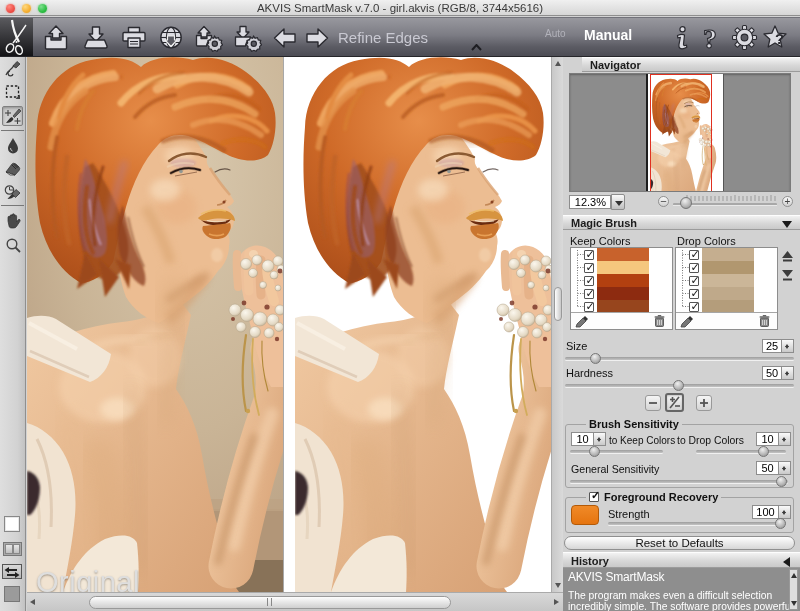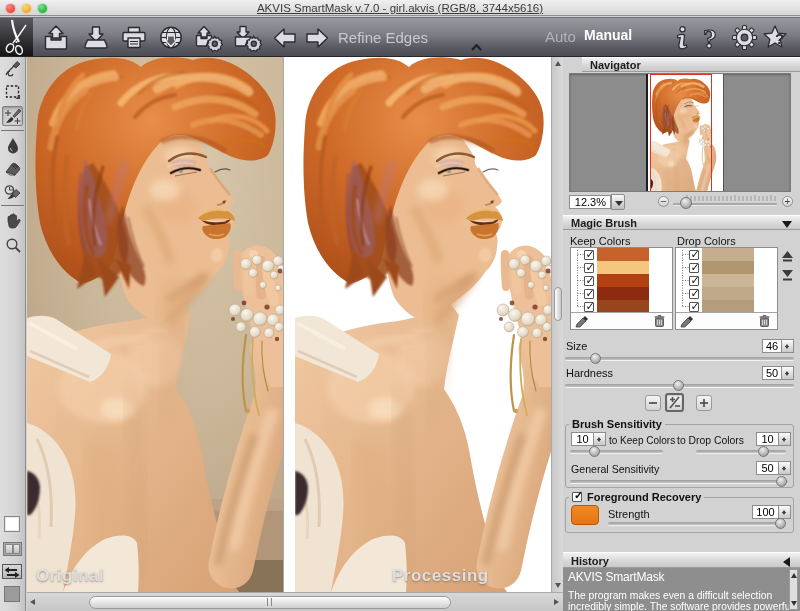--- a/index.html
+++ b/index.html
@@ -3,42 +3,42 @@
 <meta charset="utf-8">
 <style>
 * { margin:0; padding:0; box-sizing:border-box; }
 html,body { width:800px; height:611px; overflow:hidden; font-family:"Liberation Sans", sans-serif; }
 #app { position:relative; width:800px; height:611px; background:#d2d2d2; }
 
 #titlebar { position:absolute; left:0; top:0; width:800px; height:16px;
   background:linear-gradient(#f0f0f0,#d6d6d6); border-bottom:1px solid #8e8e8e; }
 #titlebar .tl { position:absolute; top:4px; width:9px; height:9px; border-radius:50%; }
 #title-text { position:absolute; top:2px; left:0; width:100%; text-align:center;
-  font-size:11.5px; color:#3a3a3a;text-decoration:underline; }
+  font-size:11.5px; color:#3a3a3a; }
 
 #toolbar { position:absolute; left:0; top:17px; width:800px; height:40px;
   background:linear-gradient(#98989e,#7c7c84 45%,#5c5c64 75%,#4c4c54);
   border-top:1px solid #72727a; border-bottom:1px solid #26262a; }
 #logo { position:absolute; left:0; top:0; width:33px; height:38px;
   background:linear-gradient(#5a5a5e,#131316); }
 #refine { position:absolute; left:338px; top:11px; font-size:15px; color:#c9c9d2; }
 #caret { position:absolute; left:471px; top:26px; width:11px; height:7px; }
-#auto { position:absolute; left:545px; top:10px; font-size:15px; color:#b2b2ba; }
+#auto { position:absolute; left:545px; top:10px; font-size:10px; color:#b2b2ba; }
 #manual { position:absolute; left:584px; top:9px; font-size:14px; font-weight:bold; color:#fff;text-align:right; }
 
 #sidebar { position:absolute; left:0; top:57px; width:26px; height:554px;
   background:linear-gradient(90deg,#dedede,#d2d2d2 70%,#c2c2c2); border-right:1px solid #8f8f8f; }
 .sep { position:absolute; left:1px; width:23px; height:1px; background:#777; }
 .tool { position:absolute; left:2px; width:21px; height:21px; display:flex; align-items:center; justify-content:center; }
 .tool.sel { background:linear-gradient(#c8c8c8,#d6d6d6); border:1px solid #808080; border-radius:2px; box-shadow:inset 0 1px 3px rgba(0,0,0,.3); }
 
 #imgL { position:absolute; left:27px; top:57px; width:256px; height:535px; }
 #imgR { position:absolute; left:295px; top:57px; width:256px; height:535px; }
 #gap  { position:absolute; left:283px; top:57px; width:12px; height:535px; background:#fff; border-left:1px solid #a8a8a8; }
-.imglabel { position:absolute; font-size:17px; font-weight:bold; color:#dedede; letter-spacing:1px;
+.imglabel { position:absolute; font-size:29px; font-weight:normal; color:#dedede; letter-spacing:1px;
   text-shadow:0 1px 2px rgba(90,80,70,.55); letter-spacing:.5px; }
 
 #vscroll { position:absolute; left:551px; top:57px; width:12px; height:535px;
   background:linear-gradient(90deg,#c8c8c8,#dadada); border-left:1px solid #aaa; }
 #hscroll { position:absolute; left:27px; top:592px; width:536px; height:19px;
   background:linear-gradient(#d8d8d8,#c6c6c6); border-top:1px solid #aaa; }
 #hthumb { position:absolute; left:62px; top:2.5px; width:362px; height:13px; border-radius:7px;
   background:linear-gradient(#fdfdfd,#cfcfcf); border:1px solid #999; }
 
 #rpanel { position:absolute; left:563px; top:57px; width:237px; height:554px; background:#d2d2d2; }
@@ -48,21 +48,21 @@
 .tri { position:absolute; width:0; height:0; }
 label.sl { position:absolute; font-size:11px; color:#111; }
 .valbox { position:absolute; height:14px; background:#fff; border:1px solid #8d8d8d; font-size:11px; color:#000; text-align:center; line-height:13px; }
 .stepper { position:absolute; width:12px; height:14px; background:linear-gradient(#fafafa,#c9c9c9); border:1px solid #8d8d8d; border-left:none; }
 .stepper:before { content:""; position:absolute; left:2.5px; top:1.5px; border:2.5px solid transparent; border-bottom:3px solid #3c3c3c; }
 .stepper:after { content:""; position:absolute; left:2.5px; bottom:1.5px; border:2.5px solid transparent; border-top:3px solid #3c3c3c; }
 .track { position:absolute; height:3px; border-radius:2px; background:linear-gradient(#9d9d9d,#c4c4c4); box-shadow:0 1px 0 #f0f0f0; }
 .knob { position:absolute; width:11px; height:11px; border-radius:50%;
   background:radial-gradient(circle at 40% 30%,#efefef,#b9b9b9 55%,#8a8a8a); border:1px solid #777; }
 fieldset.grp { position:absolute; border:1px solid #a3a3a3; border-radius:3px; }
-fieldset.grp legend { font-size:11px; font-weight:bold; color:#111; margin-left:3px; padding:0 3px; }
+fieldset.grp legend { font-size:11px; font-weight:bold; color:#111; margin-left:20px; padding:0 3px; }
 .listbox { position:absolute; top:190px; width:103px; height:83px; background:#fff; border:1px solid #8d8d8d; }
 .lrow { position:relative; height:13px; }
 .cb { position:absolute; left:13px; top:1.5px; width:10px; height:10px; background:#fff; border:1px solid #555; border-radius:1px; }
 .cb:before { content:"\2713"; position:absolute; left:0.5px; top:-3px; font-size:11px; color:#111; }
 .swatch { position:absolute; left:26px; top:0; width:52px; height:13px; }
 .lfoot { position:absolute; left:0; bottom:0; width:101px; height:17px; border-top:1px solid #a5a5a5; background:#fdfdfd; }
 #histpanel { position:absolute; left:0; top:511px; width:237px; height:43px; background:#8e8e8e; }
 .btn3 { position:absolute; width:16px; height:16px; border:1px solid #999; border-radius:3px;
   background:linear-gradient(#f5f5f5,#d4d4d4); }
 </style>
@@ -439,21 +439,20 @@
   </svg>
 </div>
 <div id="gap"></div>
 <div id="imgR">
   <svg width="256" height="535" viewBox="0 0 256 535">
     <rect width="256" height="535" fill="#ffffff"></rect>
     <use href="#woman"></use>
   </svg>
 </div>
 <div class="imglabel" style="left:36px; top:566px;">Original</div>
-<div class="imglabel" style="left:392px; top:566px;">Processing</div>
 
 <div id="vscroll">
   <div class="tri" style="left:2.5px; top:4px; border-left:3.5px solid transparent; border-right:3.5px solid transparent; border-bottom:5.5px solid #555;"></div>
   <div style="position:absolute; left:1.5px; top:230px; width:8px; height:34px; border-radius:4px; background:linear-gradient(90deg,#fdfdfd,#c8c8c8); border:1px solid #999;"></div>
   <div class="tri" style="left:2.5px; bottom:4px; border-left:3.5px solid transparent; border-right:3.5px solid transparent; border-top:5.5px solid #555;"></div>
 </div>
 <div id="hscroll">
   <div class="tri" style="left:3px; top:6px; border-top:3.5px solid transparent; border-bottom:3.5px solid transparent; border-right:5.5px solid #555;"></div>
   <div id="hthumb"></div>
   <div style="position:absolute; left:240px; top:5px; width:5px; height:8px; border-left:1px solid #888; border-right:1px solid #888;"></div>
@@ -620,21 +619,21 @@
   <svg style="position:absolute; left:218px; top:193px;" width="13" height="13" viewBox="0 0 13 13">
         <path d="M6.5 1 L12 8 L1 8 Z" fill="#3c3c3c"></path>
         <rect x="2" y="9.5" width="9" height="2" fill="#3c3c3c"></rect>
       </svg>
   <svg style="position:absolute; left:218px; top:212px;" width="13" height="13" viewBox="0 0 13 13">
         <path d="M6.5 8 L12 1 L1 1 Z" fill="#3c3c3c"></path>
         <rect x="2" y="9.5" width="9" height="2" fill="#3c3c3c"></rect>
       </svg>
 
   <label class="sl" style="left:3px; top:283px;">Size</label>
-  <div class="valbox" style="left:199px; top:282px; width:20px;">46</div>
+  <div class="valbox" style="left:199px; top:282px; width:20px;">25</div>
   <div class="stepper" style="left:219px; top:282px;"></div>
   <div class="track" style="left:2px; top:300px; width:229px;"></div>
   <div class="knob" style="left:27px; top:296px;"></div>
   <label class="sl" style="left:3px; top:310px;">Hardness</label>
   <div class="valbox" style="left:199px; top:309px; width:20px;">50</div>
   <div class="stepper" style="left:219px; top:309px;"></div>
   <div class="track" style="left:2px; top:327px; width:229px;"></div>
   <div class="knob" style="left:110px; top:323px;"></div>
 
   <div class="btn3" style="left:82px; top:338px;"><svg width="14" height="14" viewBox="0 0 14 14">
@@ -673,20 +672,21 @@
   <fieldset class="grp" style="left:2px; top:434px; width:229px; height:42px;">
     <legend><span style="display:inline-block; width:10px; height:10px; background:#fff; border:1px solid #555; border-radius:1px; position:relative; top:1px; margin-right:5px;"><span style="position:absolute; left:1px; top:-4px; font-size:11px;">✓</span></span>Foreground Recovery</legend>
   </fieldset>
   <div style="position:absolute; left:8px; top:448px; width:28px; height:20px; background:linear-gradient(#f08a28,#e5740f); border:1px solid #b35a08; border-radius:4px;"></div>
   <label class="sl" style="left:45px; top:451px;">Strength</label>
   <div class="valbox" style="left:189px; top:448px; width:27px;">100</div>
   <div class="stepper" style="left:216px; top:448px;"></div>
   <div class="track" style="left:45px; top:465px; width:178px;"></div>
   <div class="knob" style="left:212px; top:461px;"></div>
 
+  <div style="position:absolute; left:1px; top:479px; width:231px; height:14px; border:1px solid #8f8f8f; border-radius:7px; background:linear-gradient(#fefefe,#d6d6d6); text-align:center; font-size:11.5px; color:#111; line-height:13px;">Reset to Defaults</div>
 
   <div class="phead" style="top:495px; height:16px;">
         <span class="pt" style="top:2px;">History</span>
     <div class="tri" style="right:10px; top:4px; border-top:5.5px solid transparent; border-bottom:5.5px solid transparent; border-right:7px solid #1a1a1a;"></div>
   </div>
   <div id="histpanel">
     <div style="position:absolute; left:5px; top:2px; font-size:12px; font-weight:normal; color:#fff; letter-spacing:-0.2px;">AKVIS SmartMask</div>
     <div style="position:absolute; left:5px; top:22px; font-size:10.3px; color:#fff; white-space:nowrap;">The program makes even a difficult selection</div>
         <div style="position:absolute; left:5px; top:33px; font-size:10.3px; color:#fff; white-space:nowrap;">incredibly simple. The software provides powerful</div>
     <div style="position:absolute; right:2px; top:1px; width:9px; height:41px; background:#dedede; border:1px solid #999;">

